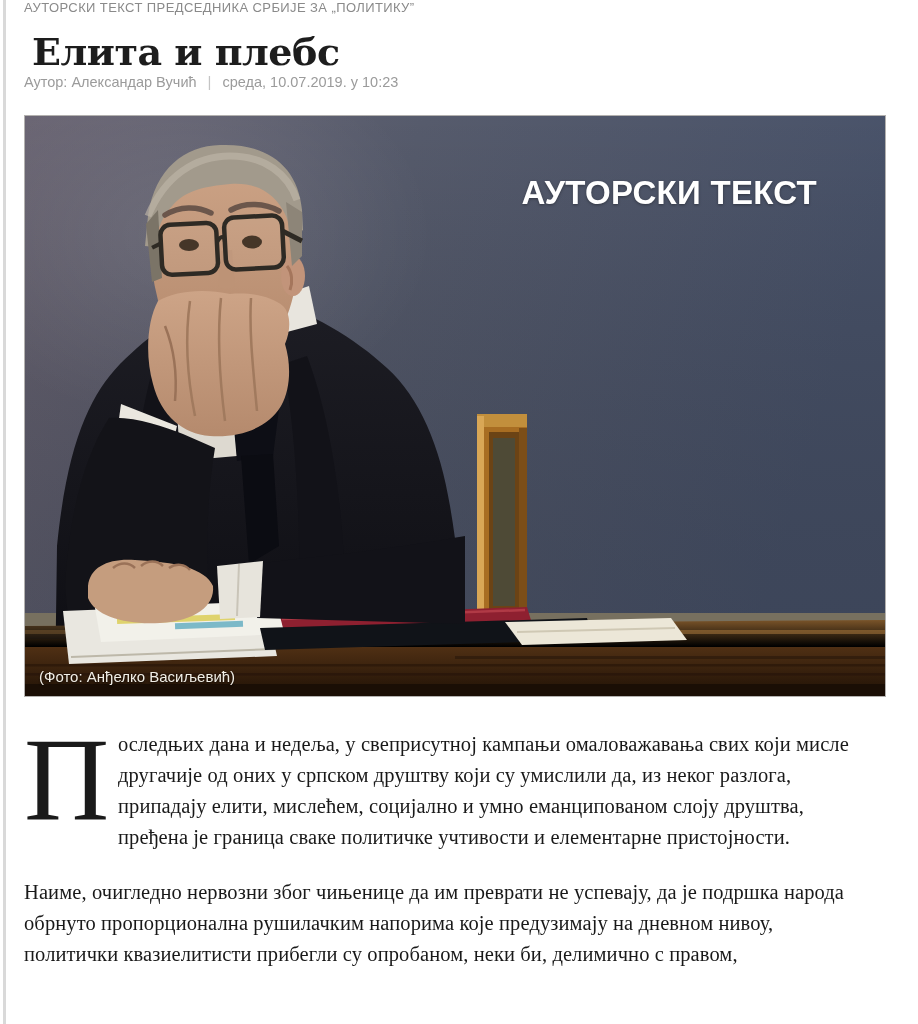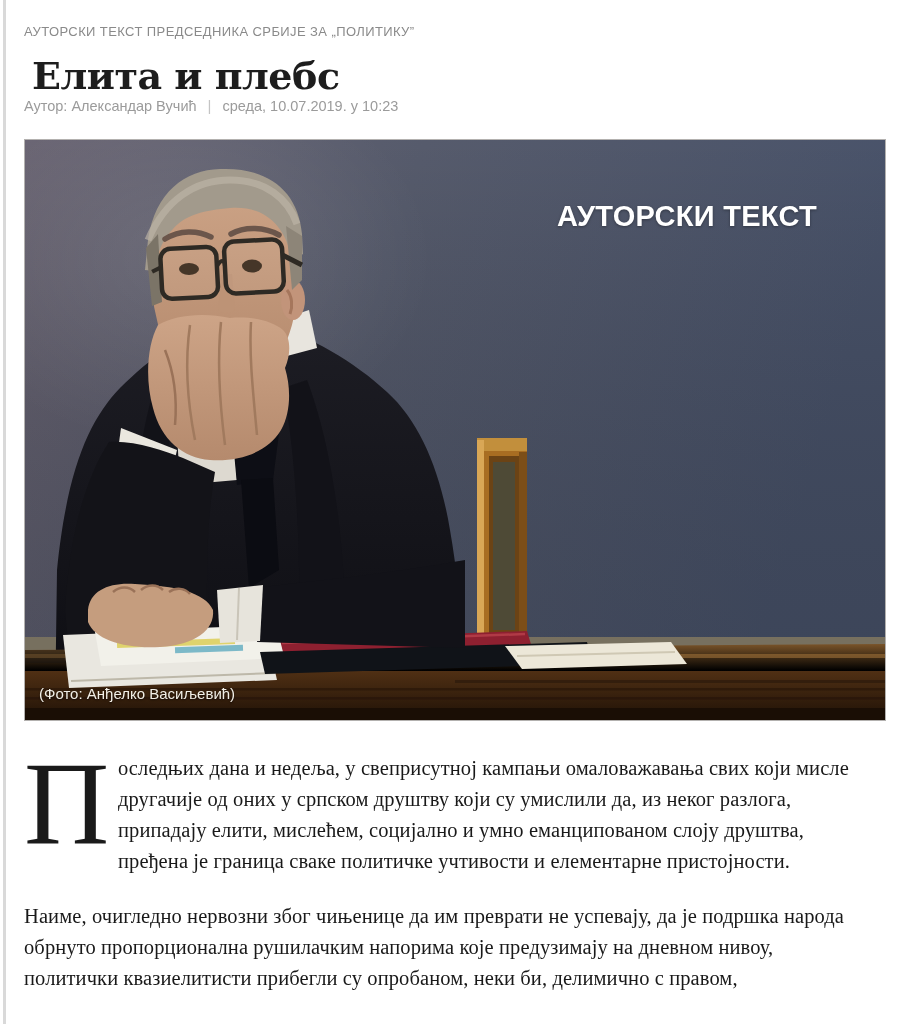--- a/index.html
+++ b/index.html
@@ -2,44 +2,44 @@
 <html><head>
 <meta charset="utf-8">
 <style>
   html,body{margin:0;padding:0;background:#ffffff;}
   body{
     width:918px;height:1024px;overflow:hidden;position:relative;
     font-family:"Liberation Sans",sans-serif;
     -webkit-font-smoothing:antialiased;
   }
   .page-edge{position:absolute;left:3px;top:0;width:3px;height:1024px;background:#d9d9d9;}
-  .content{padding:24px 0 0 24px;width:862px;}
+  .content{padding:0 0 0 24px;width:862px;}
 
   .kicker{
     font-size:13px;color:#8a8a8a;letter-spacing:.4px;line-height:16px;font-weight:400;
   }
   .headline{
     margin:15px 0 0 8px;font-family:"DejaVu Serif",serif;font-weight:700;
     font-size:38px;line-height:42px;color:#1d1d1d;letter-spacing:-.5px;
   }
   .byline{font-size:14.5px;color:#9b9b9b;line-height:17px;}
   .byline .sep{color:#c4c4c4;margin:0 11px;font-size:15px;}
 
   .photo{
     position:relative;margin-top:24px;width:860px;height:580px;
     border:1px solid #b3b1af;background:#50556a;
   }
   .photo svg{display:block;}
   .overlay-title{
     position:absolute;top:58px;right:68px;text-align:right;
-    color:#ffffff;font-weight:700;font-size:29px;line-height:37px;
+    color:#ffffff;font-weight:700;font-size:33px;line-height:37px;
     letter-spacing:.3px;text-shadow:0 1px 3px rgba(0,0,0,.35);
   }
   .photo-caption{
-    position:absolute;left:14px;bottom:18px;color:#f1eee6;font-size:15px;
+    position:absolute;left:14px;bottom:11px;color:#f1eee6;font-size:15px;
     text-shadow:0 1px 2px rgba(0,0,0,.6);
   }
 
   .article{
     margin-top:32px;width:846px;
     font-family:"Liberation Serif","DejaVu Serif",serif;
     font-size:20.5px;line-height:31px;color:#191919;letter-spacing:.1px;
   }
   .article p{margin:0;}
   .article p + p{margin-top:24px;}

